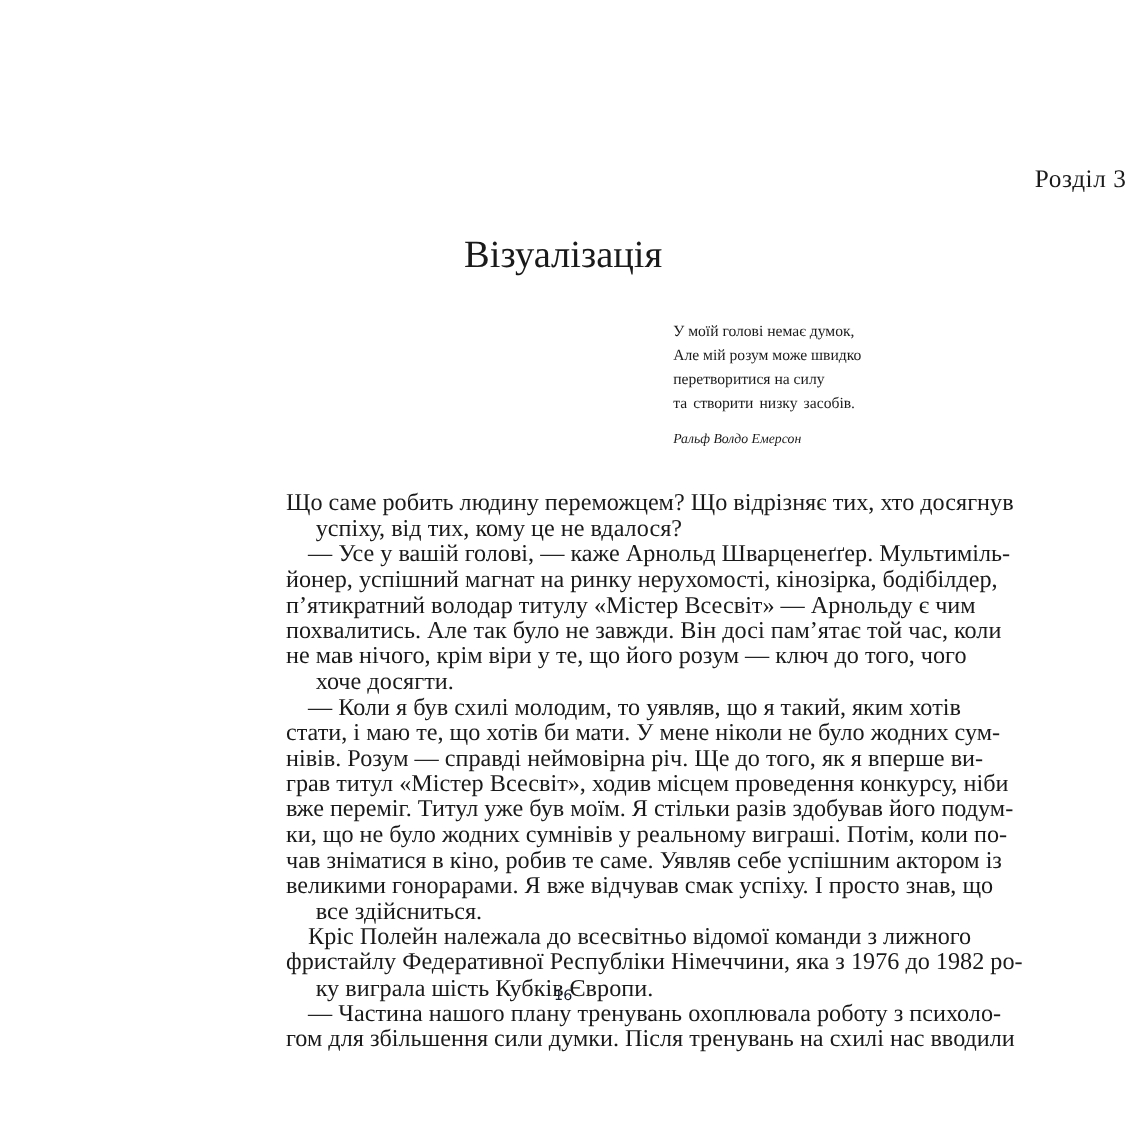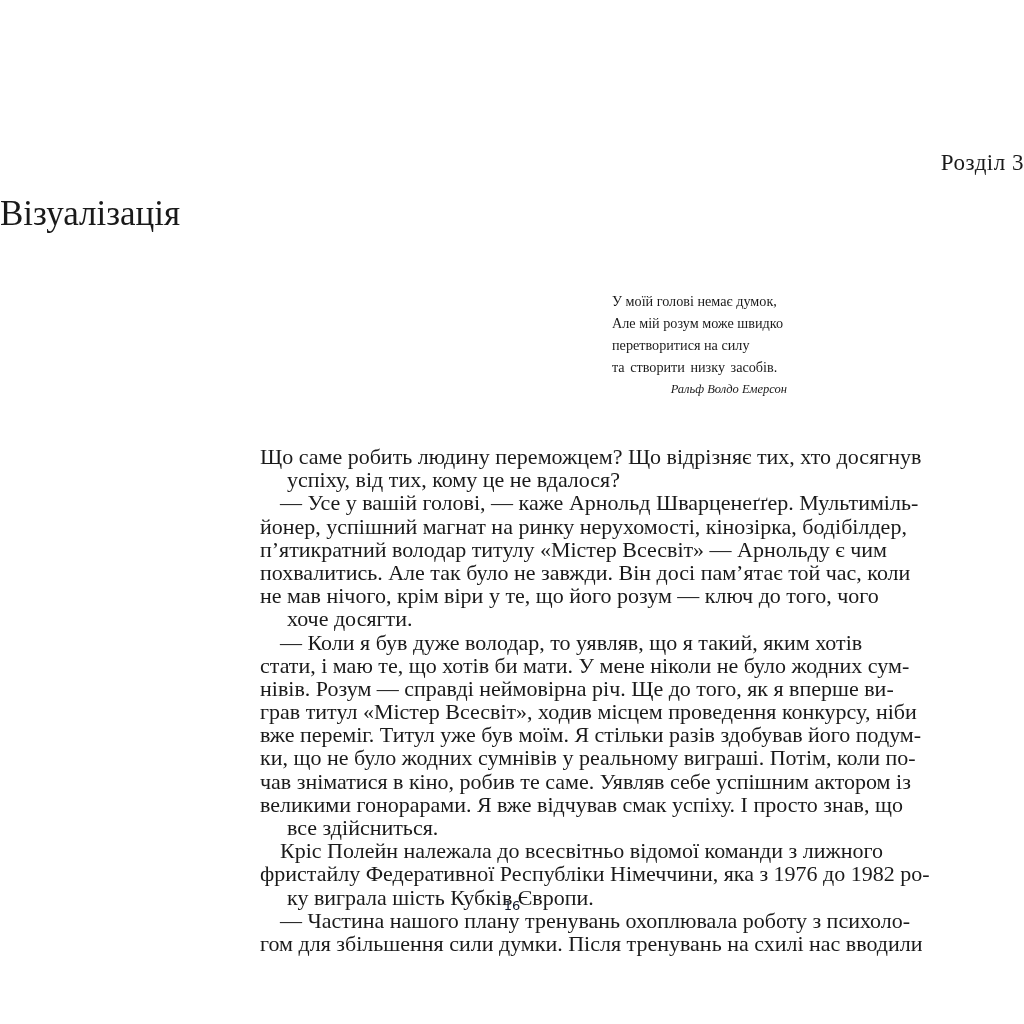--- a/index.html
+++ b/index.html
@@ -7,32 +7,32 @@
     width: 1024px; height: 1024px; background: #ffffff;
     position: relative; overflow: hidden;
     color: #1a1a1a;
     font-family: "Liberation Serif", "DejaVu Serif", serif;
   }
   .chapter-label {
     position: absolute; top: 150px; left: 0; width: 1024px;
     text-align: right; font-size: 23px; letter-spacing: 0.5px;
   }
   .chapter-title {
-    position: absolute; top: 194px; left: 0; width: 1024px;
-    text-align: left; font-size: 35px;
+    position: absolute; top: 212px; left: 0; width: 1024px;
+    text-align: center; font-size: 35px;
   }
   .epigraph {
     position: absolute; top: 290px; left: 612px; width: 200px;
     font-size: 14.2px; line-height: 22px;
   }
   .epigraph .line { white-space: nowrap; }
   .epigraph .l4 { word-spacing: 2px; }
   .epigraph .author {
-    font-style: italic; font-size: 12.5px; text-align: right;
-    margin-top: 0; padding-right: 25px;
+    font-style: italic; font-size: 12.5px; text-align: left;
+    margin-top: 10px; padding-right: 25px;
   }
   .body-text {
     position: absolute; top: 445px; left: 260px; width: 508px;
     font-size: 22px; line-height: 23.2px;
   }
   .body-text .ln {
     display: block; white-space: nowrap; text-align: justify;
     text-align-last: justify; height: 23.2px;
   }
   .body-text .ln.last { text-align-last: left; margin-left: 27px; }
@@ -59,21 +59,21 @@
 
 <div class="body-text">
   <span class="ln">Що саме робить людину переможцем? Що відрізняє тих, хто досягнув</span>
   <span class="ln last">успіху, від тих, кому це не вдалося?</span>
   <span class="ln indent">— Усе у вашій голові, — каже Арнольд Шварценеґґер. Мультиміль-</span>
   <span class="ln">йонер, успішний магнат на ринку нерухомості, кінозірка, бодібілдер,</span>
   <span class="ln">п’ятикратний володар титулу «Містер Всесвіт» — Арнольду є чим</span>
   <span class="ln">похвалитись. Але так було не завжди. Він досі пам’ятає той час, коли</span>
   <span class="ln">не мав нічого, крім віри у те, що його розум — ключ до того, чого</span>
   <span class="ln last">хоче досягти.</span>
-  <span class="ln indent">— Коли я був дуже володар, то уявляв, що я такий, яким хотів</span>
+  <span class="ln indent">— Коли я був схилі молодим, то уявляв, що я такий, яким хотів</span>
   <span class="ln">стати, і маю те, що хотів би мати. У мене ніколи не було жодних сум-</span>
   <span class="ln">нівів. Розум — справді неймовірна річ. Ще до того, як я вперше ви-</span>
   <span class="ln">грав титул «Містер Всесвіт», ходив місцем проведення конкурсу, ніби</span>
   <span class="ln">вже переміг. Титул уже був моїм. Я стільки разів здобував його подум-</span>
   <span class="ln">ки, що не було жодних сумнівів у реальному виграші. Потім, коли по-</span>
   <span class="ln">чав зніматися в кіно, робив те саме. Уявляв себе успішним актором із</span>
   <span class="ln">великими гонорарами. Я вже відчував смак успіху. І просто знав, що</span>
   <span class="ln last">все здійсниться.</span>
   <span class="ln indent">Кріс Полейн належала до всесвітньо відомої команди з лижного</span>
   <span class="ln">фристайлу Федеративної Республіки Німеччини, яка з 1976 до 1982 ро-</span>

